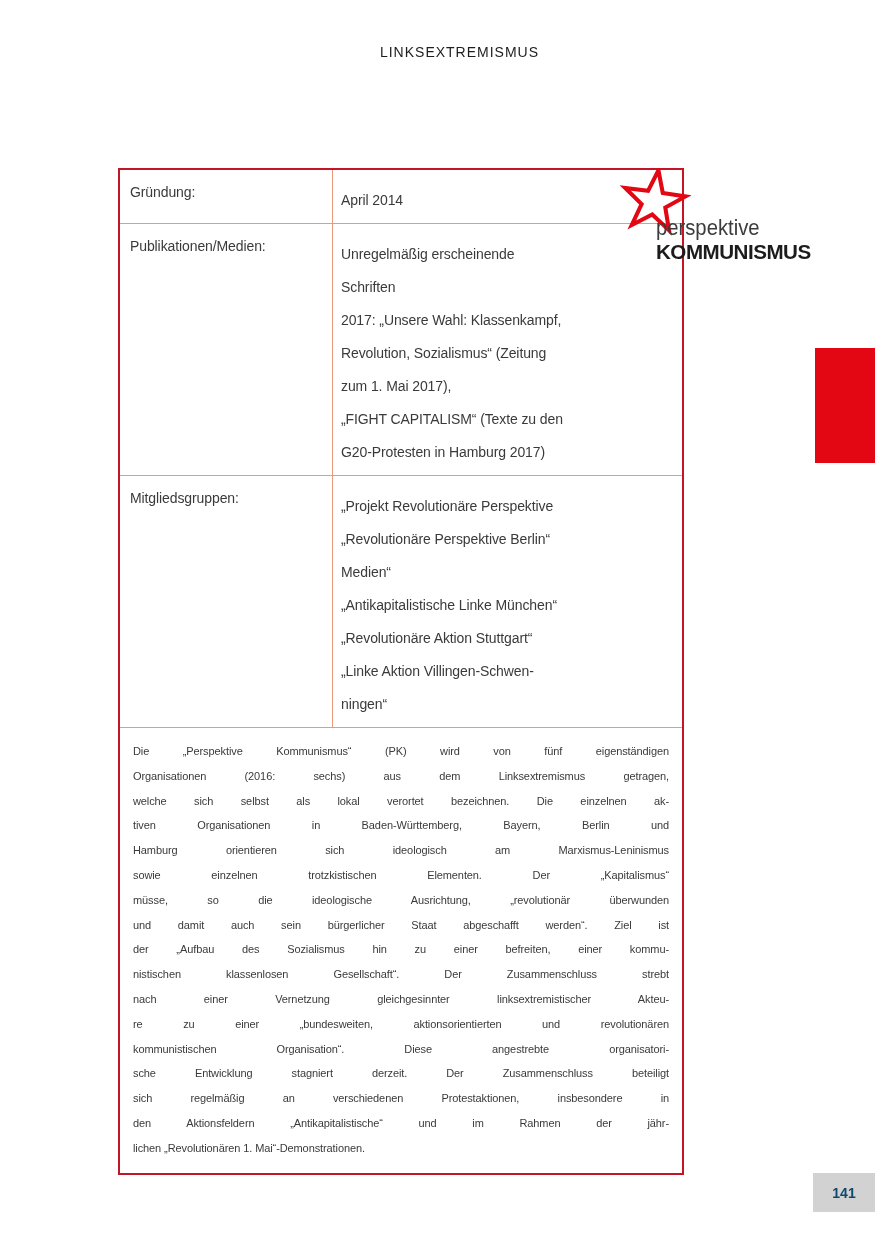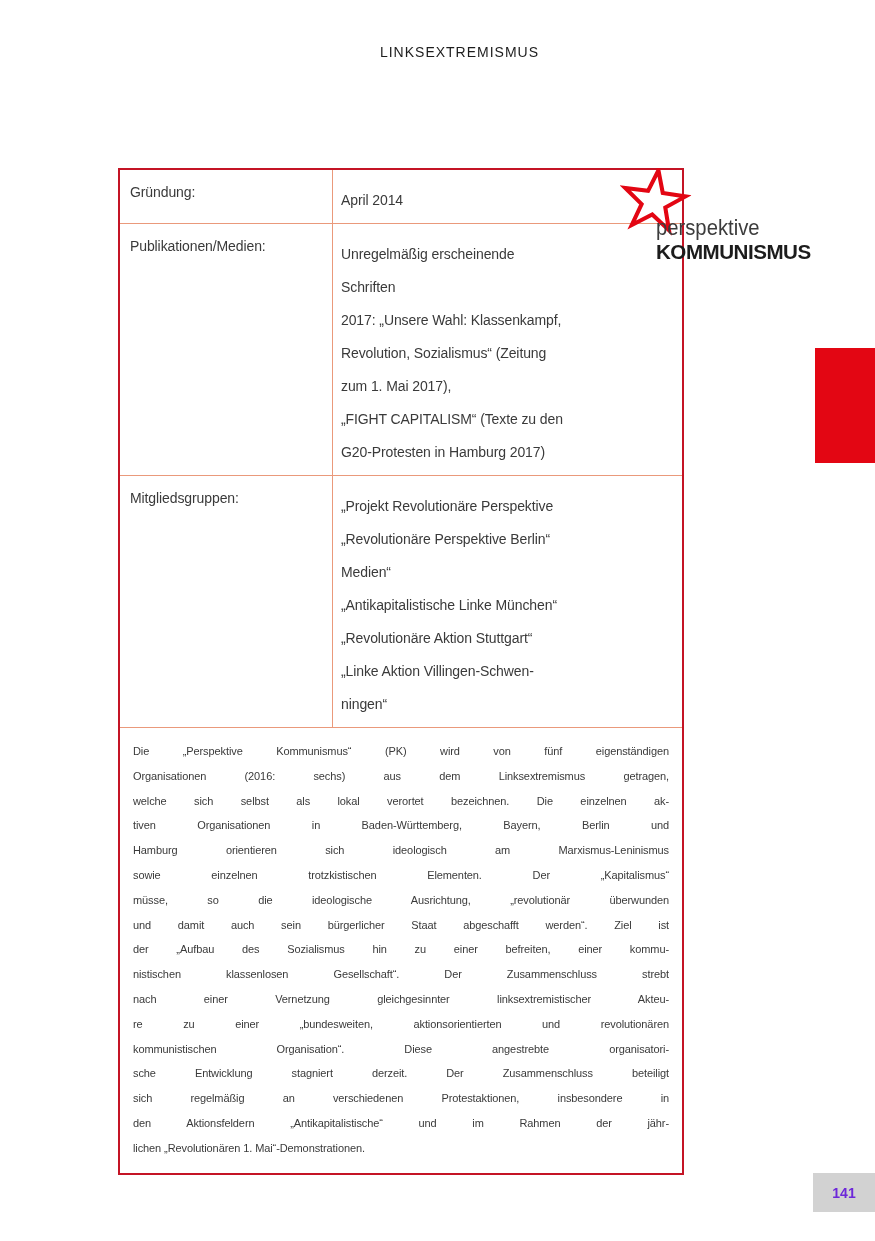--- a/index.html
+++ b/index.html
@@ -49,21 +49,21 @@
     font-size:21px;font-weight:bold;color:#1c1c1c;letter-spacing:-0.5px;
     transform:scaleX(0.98);transform-origin:left;margin-top:2px;
   }
   .red-tab{
     position:absolute;top:348px;left:815px;width:60px;height:115px;
     background:#e30613;
   }
   .page-number{
     position:absolute;top:1173px;left:813px;width:62px;height:39px;
     background:#d2d2d2;display:flex;align-items:center;justify-content:center;
-    font-size:14px;font-weight:bold;color:#6d28d9;
+    font-size:14px;font-weight:bold;color:#0c4a6e;
   }
 </style>
 </head>
 <body>
 
 <div class="page">
 
   <div class="page-header">LINKSEXTREMISMUS</div>
 
 

